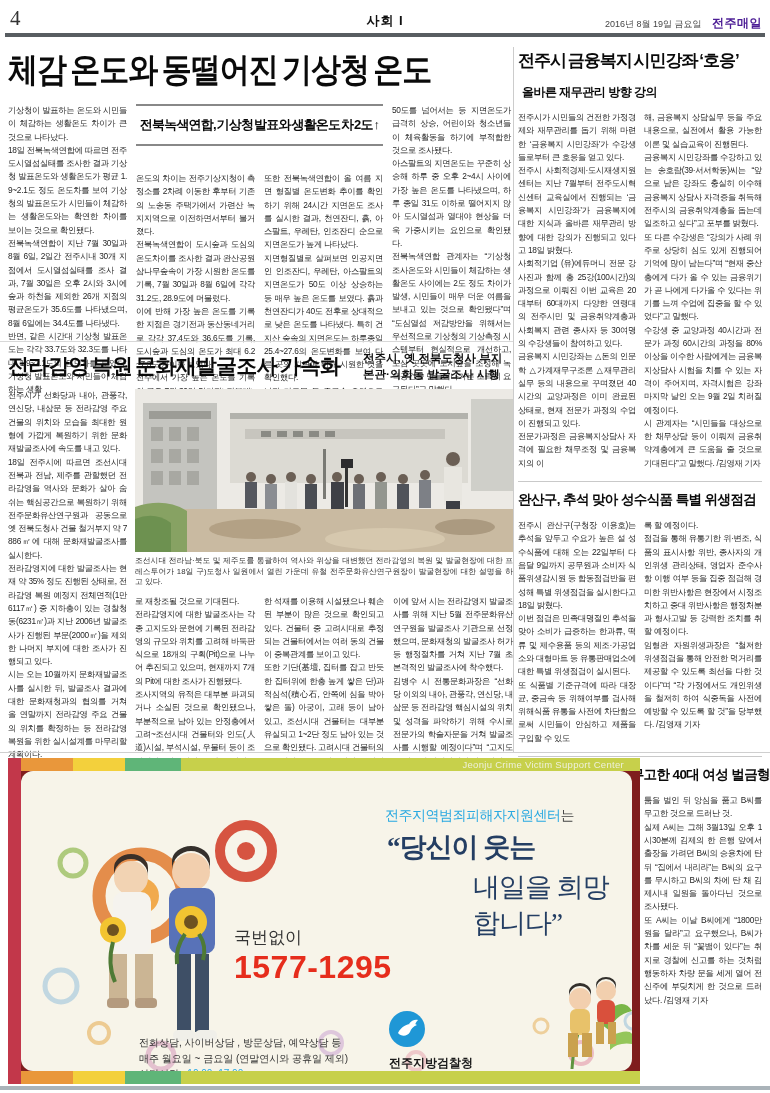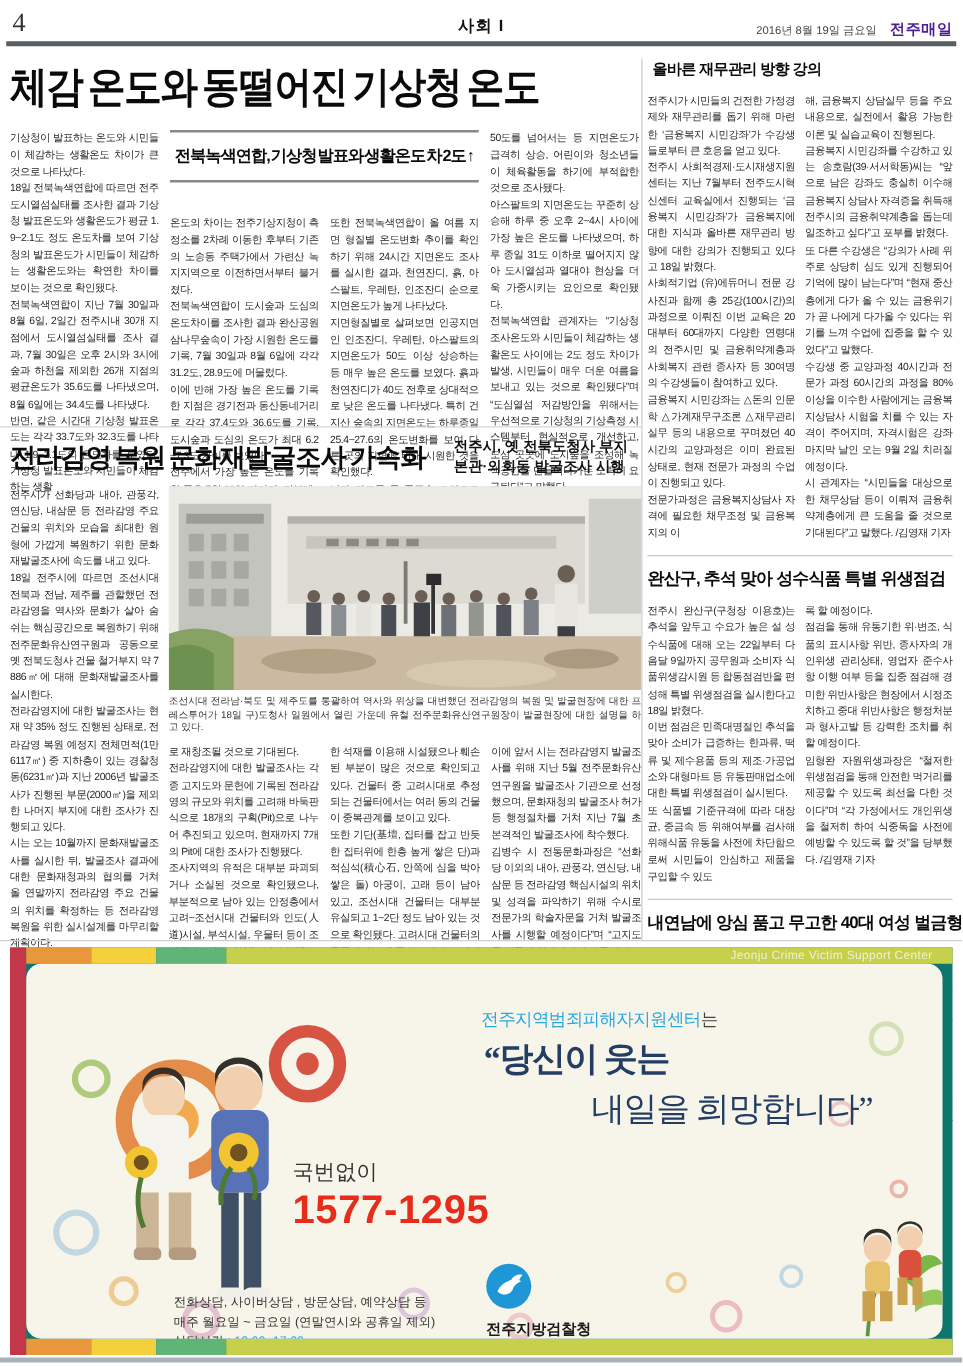--- a/index.html
+++ b/index.html
@@ -50,21 +50,21 @@
   
   .rail { position:absolute; left:518px; top:47px; width:244px; }
   .rail-cols { display:flex; gap:8px; }
   .rail-cols .col { flex:0 0 118px; width:118px; }
   .f-headline { font-size:17px; font-weight:900; letter-spacing:-1px; word-spacing:-2px; white-space:nowrap; color:#0a0a0a; margin:2px 0 12px; }
   .f-sub { font-size:12px; font-weight:bold; color:#0a0a0a; margin:0 0 10px 4px; letter-spacing:-0.5px; }
   .s-headline { font-size:13.5px; font-weight:900; letter-spacing:-0.6px; white-space:nowrap; color:#0a0a0a; margin:9px 0 10px; }
   .rail .hline { margin-top:11px; }
 
   
-  .ad { position:absolute; left:8px; top:758px; width:754px; height:326px; background:#0f766e; }
+  .ad { position:absolute; left:8px; top:758px; width:632px; height:326px; background:#7f1d1d; }
   .ad-left-bar { position:absolute; left:0; top:0; width:13px; height:100%; background:#c2374a; }
   .ad-strip { position:absolute; left:13px; right:0; height:13px; display:flex; }
   .ad-strip.top { top:0; } .ad-strip.bottom { bottom:0; }
   .seg-o { width:52px; background:#e9973b; } .seg-y { width:52px; background:#f3d03c; }
   .seg-g { width:56px; background:#5fb578; } .seg-l { flex:1; background:#c7d04b; }
   .ad-en-label { position:absolute; top:1px; right:16px; font-size:9.5px; color:#eef0da; letter-spacing:0.3px; z-index:3; }
   .ad-inner { position:absolute; left:13px; top:13px; right:8px; bottom:13px; background:#f7f4e9; border-radius:12px; overflow:hidden; }
   .ad-deco, .ad-kids, .ad-corner { position:absolute; }
   .ad-deco { left:0; top:0; width:733px; height:300px; }
   .ad-kids { left:18px; top:55px; width:230px; height:245px; }
@@ -213,20 +213,21 @@
           <div class="col">한 석재를 이용해 시설됐으나 훼손된 부분이 많은 것으로 확인되고 있다. 건물터 중 고려시대로 추정되는 건물터에서는 여러 동의 건물이 중복관계를 보이고 있다.
 또한 기단(基壇, 집터를 잡고 반듯한 집터위에 한층 높게 쌓은 단)과 적심석(積心石, 안쪽에 심을 박아 쌓은 돌) 아궁이, 고래 등이 남아 있고, 조선시대 건물터는 대부분 유실되고 1~2단 정도 남아 있는 것으로 확인됐다. 고려시대 건물터의 동쪽에서는 우물터 1기가 조사되었는데 평면 형태는 원형이고, 석재를 이용해 축조된 것으로 파악되고 있다.</div>
           <div class="col">이에 앞서 시는 전라감영지 발굴조사를 위해 지난 5월 전주문화유산연구원을 발굴조사 기관으로 선정했으며, 문화재청의 발굴조사 허가 등 행정절차를 거쳐 지난 7월 초 본격적인 발굴조사에 착수했다.
 김병수 시 전통문화과장은 “선화당 이외의 내아, 관풍각, 연신당, 내삼문 등 전라감영 핵심시설의 위치 및 성격을 파악하기 위해 수시로 전문가의 학술자문을 거쳐 발굴조사를 시행할 예정이다”며 “고지도를 비롯해 일제강점기 만들어진 도면 등 문헌자료와 병행하여 전라감영의 흔적을 찾는데 집중하겠다”고 말했다.  /김영재 기자</div>
         </div>
       </div>
     </div>
   </div>
 
   <div class="rail">
+    <div class="f-headline">전주시 금융복지 시민강좌 ‘호응’</div>
     <div class="f-sub">올바른 재무관리 방향 강의</div>
     <div class="rail-cols">
       <div class="col">전주시가 시민들의 건전한 가정경제와 재무관리를 돕기 위해 마련한 ‘금융복지 시민강좌’가 수강생들로부터 큰 호응을 얻고 있다.
 전주시 사회적경제·도시재생지원센터는 지난 7월부터 전주도시혁신센터 교육실에서 진행되는 ‘금융복지 시민강좌’가 금융복지에 대한 지식과 올바른 재무관리 방향에 대한 강의가 진행되고 있다고 18일 밝혔다.
 사회적기업 (유)에듀머니 전문 강사진과 함께 총 25강(100시간)의 과정으로 이뤄진 이번 교육은 20대부터 60대까지 다양한 연령대의 전주시민 및 금융취약계층과 사회복지 관련 종사자 등 30여명의 수강생들이 참여하고 있다.
 금융복지 시민강좌는 △돈의 인문학 △가계재무구조론 △재무관리실무 등의 내용으로 꾸며졌던 40시간의 교양과정은 이미 완료된 상태로, 현재 전문가 과정의 수업이 진행되고 있다.
 전문가과정은 금융복지상담사 자격에 필요한 채무조정 및 금융복지의 이</div>
       <div class="col">해, 금융복지 상담실무 등을 주요 내용으로, 실전에서 활용 가능한 이론 및 실습교육이 진행된다.
 금융복지 시민강좌를 수강하고 있는 송호람(39·서서학동)씨는 “앞으로 남은 강좌도 충실히 이수해 금융복지 상담사 자격증을 취득해 전주시의 금융취약계층을 돕는데 일조하고 싶다”고 포부를 밝혔다.
 또 다른 수강생은 “강의가 사례 위주로 상당히 심도 있게 진행되어 기억에 많이 남는다”며 “현재 중산층에게 다가 올 수 있는 금융위기가 곧 나에게 다가올 수 있다는 위기를 느껴 수업에 집중을 할 수 있었다”고 말했다.

